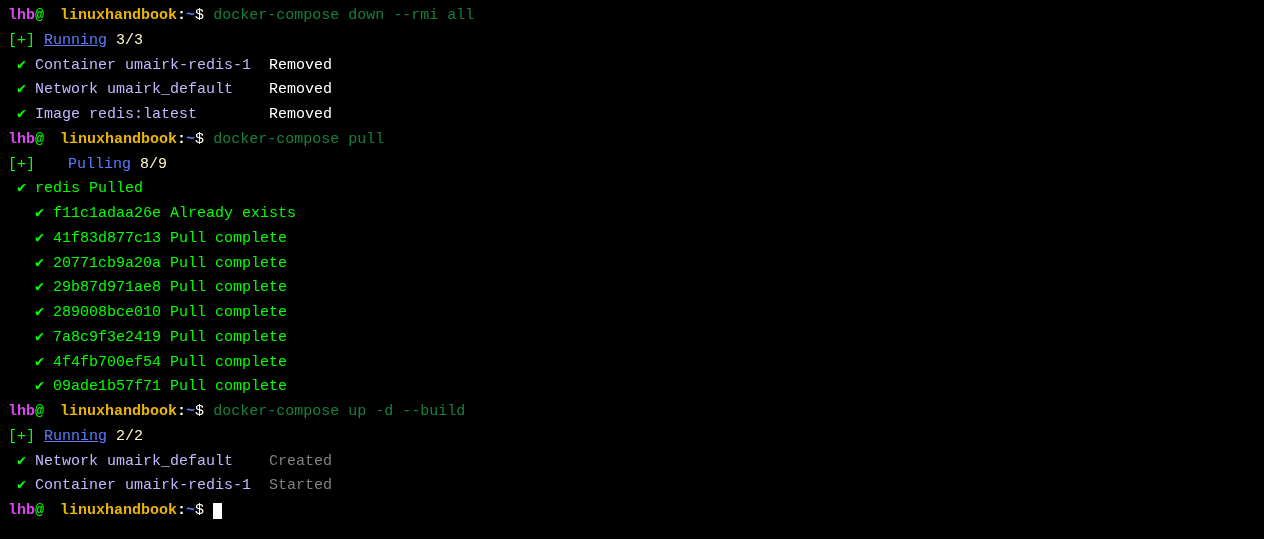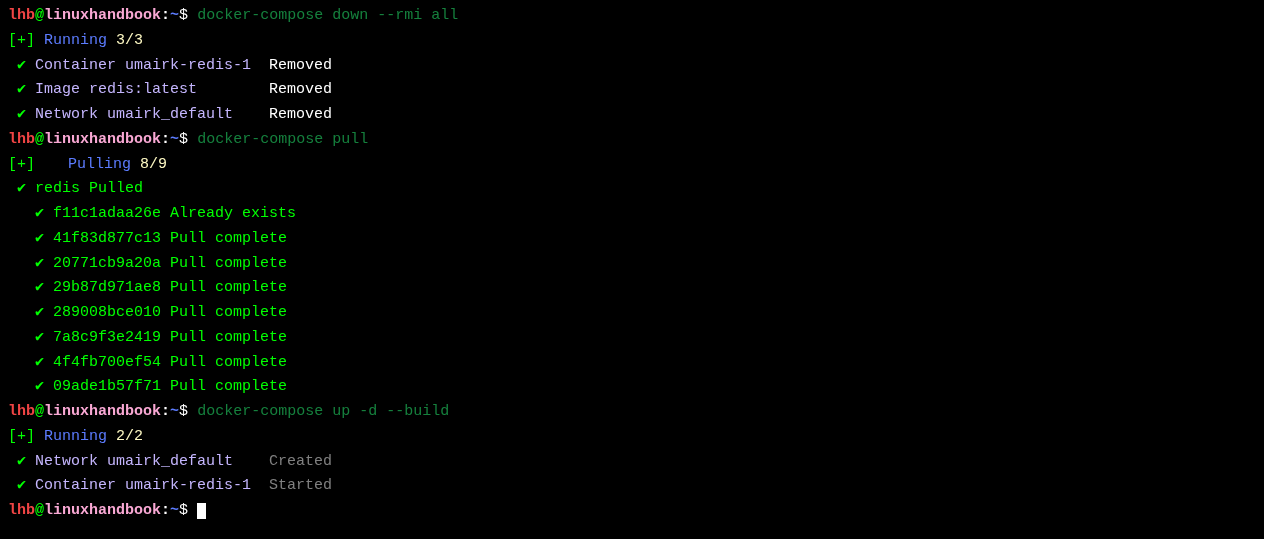--- a/index.html
+++ b/index.html
@@ -10,30 +10,30 @@
       font-size: 15px;
       line-height: 1.65;
       color: #ffffff;
       width: 1248px;
       height: 531px;
       overflow: hidden;
     }
     .line {
       white-space: pre;
     }
-    .user { color: #ef4444; font-weight: bold; }
+    .user { color: #d946ef; font-weight: bold; }
     .at { color: #00ff00; font-weight: bold; }
-    .host { color: #f9a8d4; font-weight: bold; }
+    .host { color: #eab308; font-weight: bold; margin-left: 16px; }
     .colon { color: #ffffff; font-weight: bold; }
     .path { color: #5c7cff; font-weight: bold; }
     .dollar { color: #ffffff; }
     .cmd { color: #15803d; }
     .bracket { color: #00ff00; }
     .plus { color: #00ff00; }
-    .running-label { color: #5c7cff; }
+    .running-label { color: #5c7cff; text-decoration: underline; }
     .pulling-label { color: #5c7cff; margin-left: 24px; }
     .count { color: #fef9c3; }
     .check { color: #00ff00; }
     .resource { color: #c4b5fd; }
     .status-removed { color: #ffffff; }
     .status-dim { color: #808080; }
     .pulled-green { color: #00ff00; margin-top: 24px; }
     .layer-line { color: #00ff00; }
     .indent1 { padding-left: 1ch; }
     .indent2 { padding-left: 3ch; }
@@ -48,22 +48,22 @@
   </style>
 </head>
 <body>
 
 <div class="line"><span class="user">lhb</span><span class="at">@</span><span class="host">linuxhandbook</span><span class="colon">:</span><span class="path">~</span><span class="dollar">$</span> <span class="cmd">docker-compose down --rmi all</span></div>
 
 <div class="line"><span class="bracket">[</span><span class="plus">+</span><span class="bracket">]</span> <span class="running-label">Running</span> <span class="count">3/3</span></div>
 
 <div id="down-items">
     <div class="line indent1"><span class="check">✔</span><span class="resource"> Container umairk-redis-1  </span><span class="status-removed">Removed</span></div>
+    <div class="line indent1"><span class="check">✔</span><span class="resource"> Network umairk_default    </span><span class="status-removed">Removed</span></div>
     <div class="line indent1"><span class="check">✔</span><span class="resource"> Image redis:latest        </span><span class="status-removed">Removed</span></div>
-    <div class="line indent1"><span class="check">✔</span><span class="resource"> Network umairk_default    </span><span class="status-removed">Removed</span></div>
   </div>
 
 <div class="line"><span class="user">lhb</span><span class="at">@</span><span class="host">linuxhandbook</span><span class="colon">:</span><span class="path">~</span><span class="dollar">$</span> <span class="cmd">docker-compose pull</span></div>
 
 <div class="line"><span class="bracket">[</span><span class="plus">+</span><span class="bracket">]</span> <span class="pulling-label">Pulling</span> <span class="count">8/9</span></div>
 
 <div class="line indent1"><span class="check">✔</span> <span class="pulled-green">redis Pulled</span></div>
 
 <div id="layers">
     <div class="line indent2"><span class="check">✔</span><span class="layer-line"> f11c1adaa26e Already exists</span></div>

